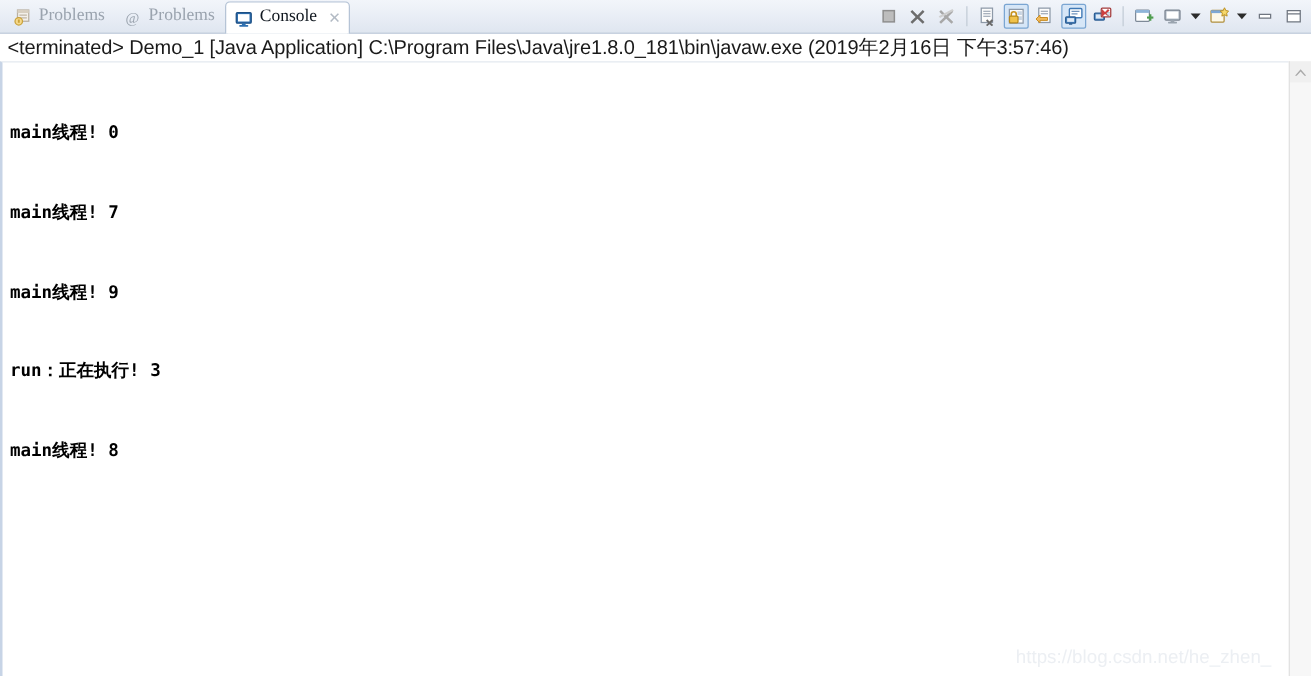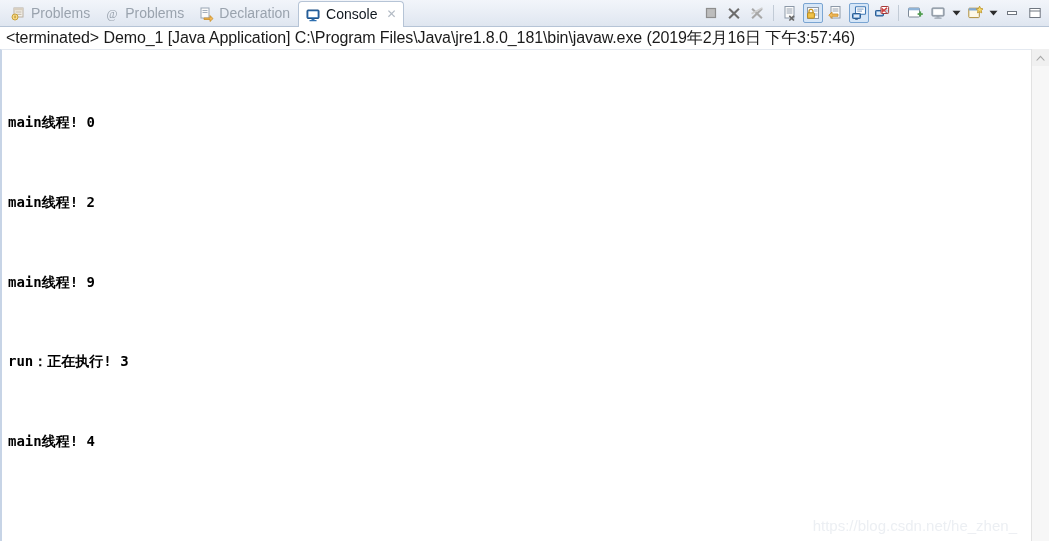--- a/index.html
+++ b/index.html
@@ -53,21 +53,21 @@
     background: #ffffff;
     color: #10171f;
     border: 1px solid #b6c4d6;
     border-bottom: none;
     border-top-left-radius: 4px;
     border-top-right-radius: 4px;
     height: 26px;
     margin-bottom: -1px;
     padding: 0 6px 0 6px;
   }
-  .tab .tab-label { line-height: 1; position: relative; top: -1px; }
+  .tab .tab-label { line-height: 1; position: relative; top: -1px; font-family: Liberation Serif, serif; }
   .tab .tab-close {
     font-size: 12px;
     color: #b2bac4;
     margin-left: 4px;
     position: relative;
     top: -1px;
   }
 
   .tabicon { width: 16px; height: 16px; display: inline-block; flex: 0 0 auto; }
 
@@ -138,21 +138,21 @@
   }
   .console-lines {
     padding: 4px 0 0 6px;
     font-family: "DejaVu Sans Mono", "Liberation Mono", monospace;
     font-size: 14px;
     font-weight: bold;
     color: #000000;
     line-height: 21.2px;
     white-space: pre;
   }
-  .console-lines div { height: 21.2px; margin-top: 16px; }
+  .console-lines div { height: 21.2px; }
 
   
   .vscroll {
     width: 17px;
     background: #f0f0f0;
     border-left: 1px solid #e2e2e2;
     position: relative;
     flex: 0 0 auto;
   }
   .vscroll .sb-arrow {
@@ -205,31 +205,20 @@
 
       <div class="tab">
         <span class="tabicon">
           <svg width="16" height="16" viewBox="0 0 16 16">
             <text x="8" y="12" font-size="12" fill="#9aa3ae" text-anchor="middle" font-family="Liberation Serif, serif">@</text>
           </svg>
         </span>
         <span class="tab-label">Problems</span>
       </div>
 
-      <div class="tab">
-        <span class="tabicon">
-          <svg width="16" height="16" viewBox="0 0 16 16">
-            <rect x="3" y="2" width="8" height="10" fill="#fbfbfb" stroke="#9aa6b4" stroke-width="1"></rect>
-            <line x1="4.5" y1="4.5" x2="9.5" y2="4.5" stroke="#9aa6b4" stroke-width="0.9"></line>
-            <line x1="4.5" y1="6.5" x2="9.5" y2="6.5" stroke="#9aa6b4" stroke-width="0.9"></line>
-            <path d="M6 12 L12 12 L12 9.5 L15 12.6 L12 15.5 L12 13.5 L6 13.5 Z" fill="#f0b95a" stroke="#c98c24" stroke-width="0.8"></path>
-          </svg>
-        </span>
-        <span class="tab-label">Declaration</span>
-      </div>
 
       <div class="tab active">
         <span class="tabicon">
           <svg width="16" height="16" viewBox="0 0 16 16">
             <rect x="2" y="3" width="12" height="8.5" rx="1" fill="#2e6fb0" stroke="#1d4f84" stroke-width="1"></rect>
             <rect x="3.4" y="4.3" width="9.2" height="5.9" fill="#ffffff"></rect>
             <rect x="6.5" y="11.6" width="3" height="1.6" fill="#2e6fb0"></rect>
             <rect x="4.4" y="13" width="7.2" height="1.3" rx="0.5" fill="#2e6fb0"></rect>
           </svg>
         </span>
@@ -370,24 +359,24 @@
     </div>
   </div>
 
   <div class="launchline">&lt;terminated&gt; Demo_1 [Java Application] C:\Program Files\Java\jre1.8.0_181\bin\javaw.exe (2019年2月16日 下午3:57:46)</div>
 
   <div class="console-wrap">
 
     <div class="console-area">
       <div class="console-lines">
         <div>main线程! 0</div>
-        <div>main线程! 2</div>
+        <div>main线程! 7</div>
         <div>main线程! 9</div>
         <div>run：正在执行! 3</div>
-        <div>main线程! 4</div>
+        <div>main线程! 8</div>
         
         
         
         
         
         
         
         
         
         

